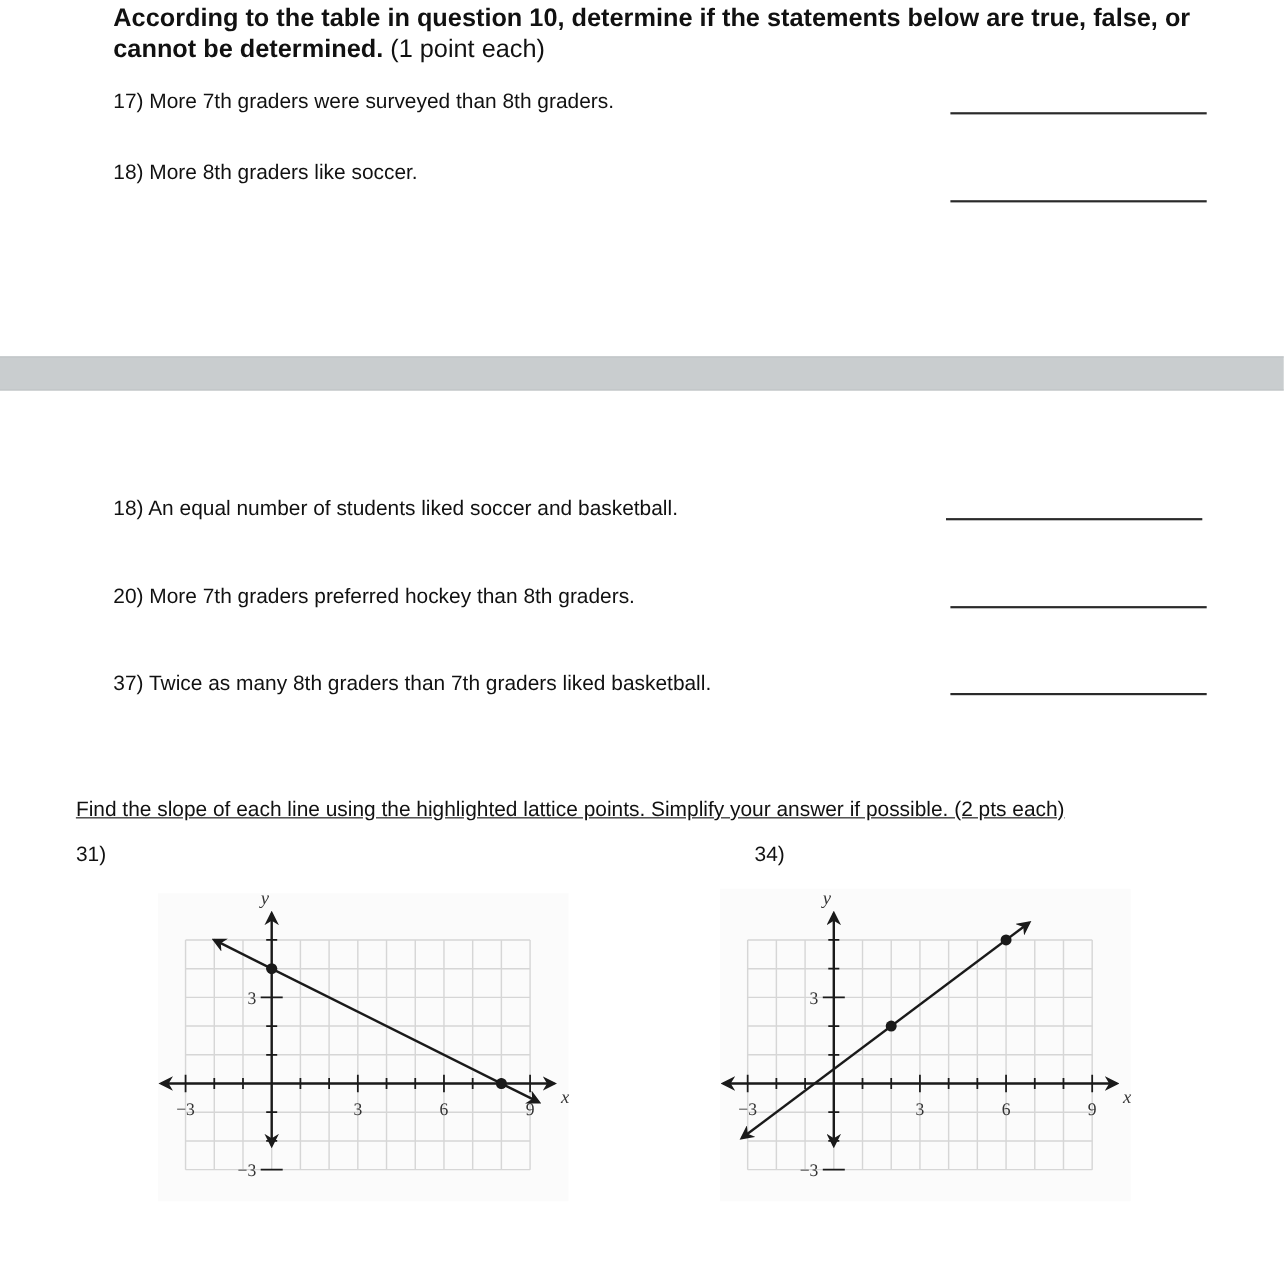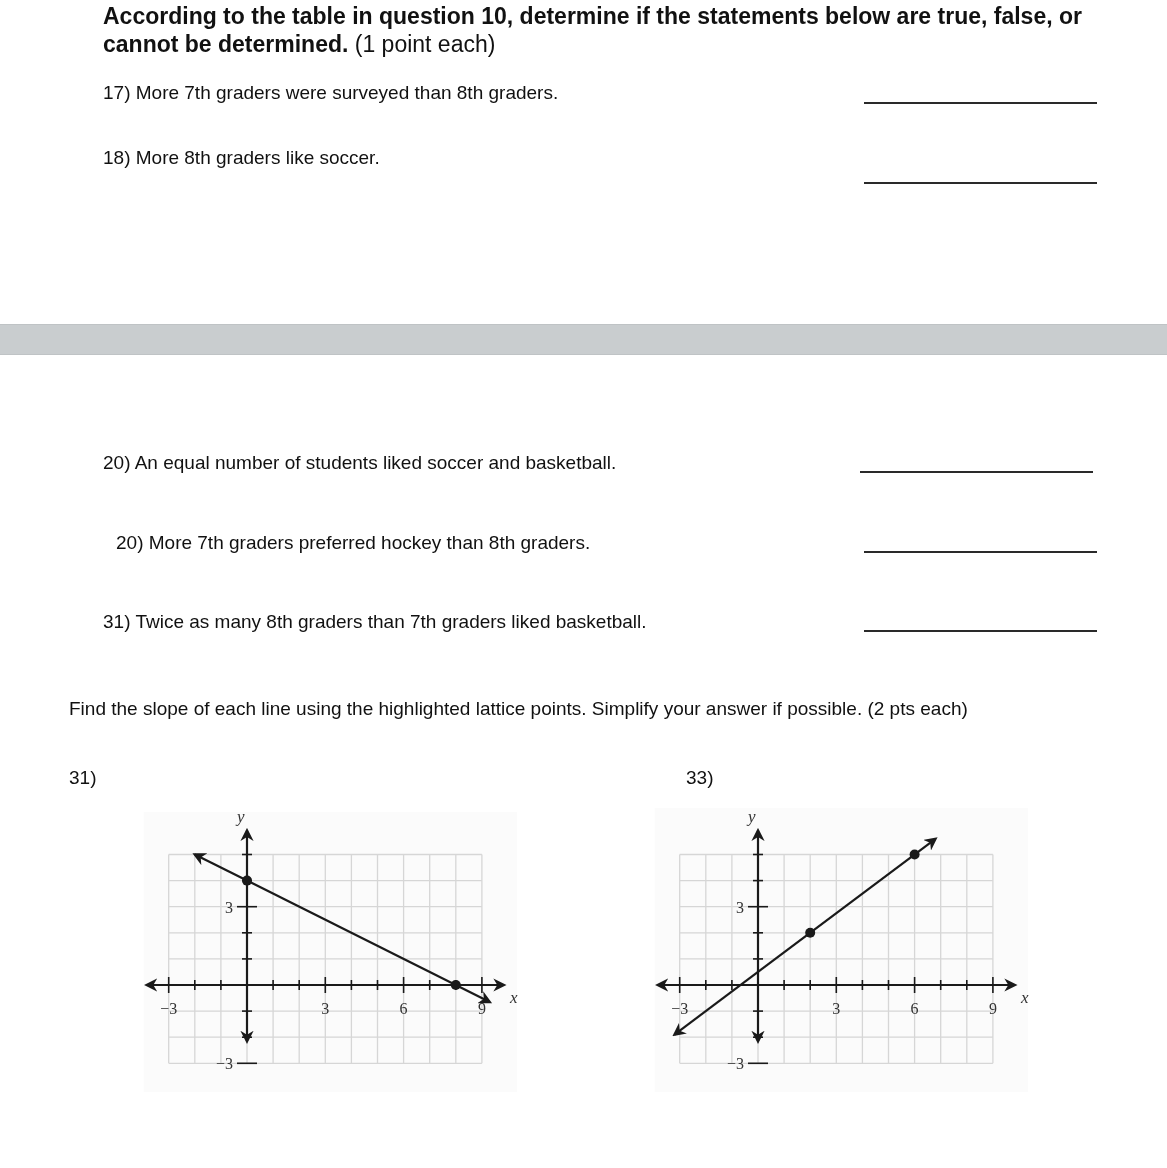--- a/index.html
+++ b/index.html
@@ -24,32 +24,32 @@
 </div>
 
 <div class="abs q" style="left:103px; top:81px;">17) More 7th graders were surveyed than 8th graders.</div>
 <div class="ans-line" style="left:864px; top:102px;"></div>
 
 <div class="abs q" style="left:103px; top:146px;">18) More 8th graders  like soccer.</div>
 <div class="ans-line" style="left:864px; top:182px;"></div>
 
 <div class="band"></div>
 
-<div class="abs q" style="left:103px; top:451px;">20) An equal number of students liked soccer and basketball.</div>
+<div class="abs q" style="left:103px; top:451px;">18) An equal number of students liked soccer and basketball.</div>
 <div class="ans-line" style="left:860px; top:471px;"></div>
 
-<div class="abs q" style="left:116px; top:531px;">20) More 7th graders preferred hockey than 8th graders.</div>
+<div class="abs q" style="left:103px; top:531px;">20) More 7th graders preferred hockey than 8th graders.</div>
 <div class="ans-line" style="left:864px; top:551px;"></div>
 
-<div class="abs q" style="left:103px; top:610px;">31) Twice as many 8th graders than 7th graders liked basketball.</div>
+<div class="abs q" style="left:103px; top:610px;">37) Twice as many 8th graders than 7th graders liked basketball.</div>
 <div class="ans-line" style="left:864px; top:630px;"></div>
 
-<div class="abs q" style="left:69px; top:697px;">Find the slope of each line using the highlighted lattice points.  Simplify your answer if possible.  (2 pts each)</div>
+<div class="abs q" style="left:69px; top:725px;text-decoration:underline;">Find the slope of each line using the highlighted lattice points.  Simplify your answer if possible.  (2 pts each)</div>
 <div class="abs q" style="left:69px; top:766px;">31)</div>
-<div class="abs q" style="left:686px; top:766px;">33)</div>
+<div class="abs q" style="left:686px; top:766px;">34)</div>
 
 <div class="graph" id="g22" style="left:140px; top:812px;">
   <svg width="380" height="280">
       <defs>
         <marker id="ah0" viewBox="0 0 10 10" refX="8" refY="5" markerWidth="6" markerHeight="6" orient="auto-start-reverse">
           <path d="M0,0 L10,5 L0,10 L3,5 Z" fill="#1a1a1a"></path>
         </marker>
       </defs>
       <rect x="3.6999999999999886" y="-7.5" width="373.20000000000005" height="293.8" fill="#fbfbfb"></rect>
       <g>

